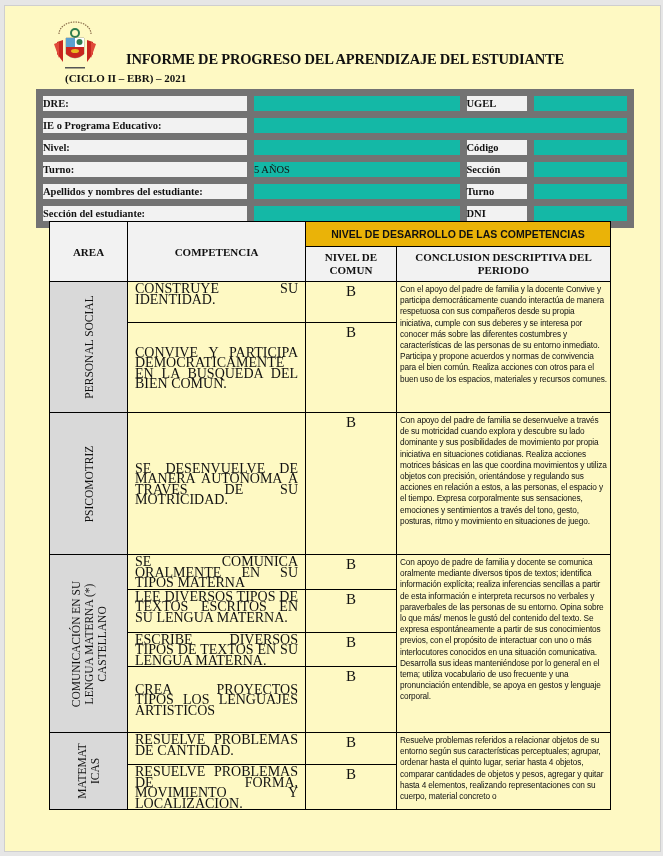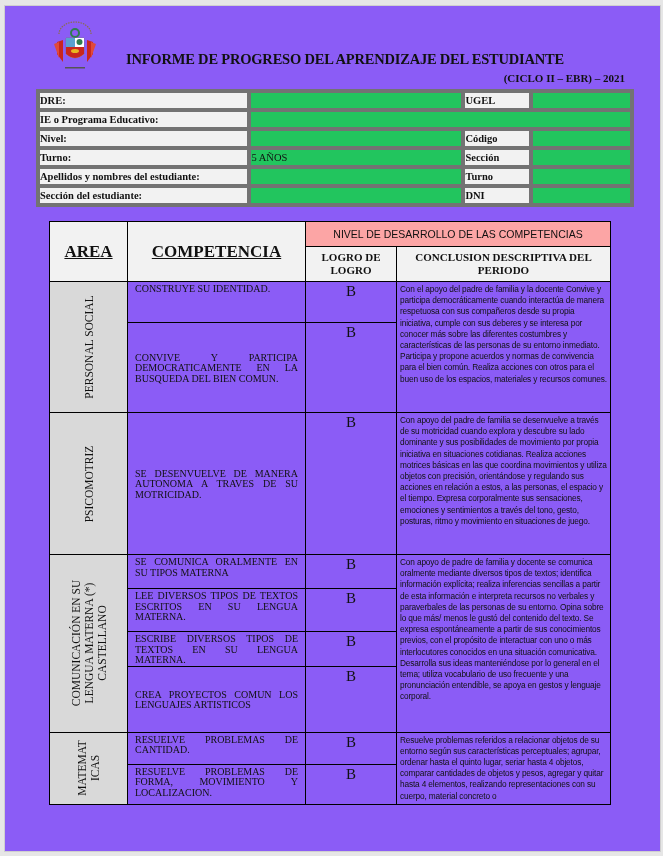--- a/index.html
+++ b/index.html
@@ -7,81 +7,80 @@
     width: 663px; height: 856px;
     background: #e6e6e6;
     position: relative;
     overflow: hidden;
     font-family: "Liberation Serif", serif;
     color: #111;
   }
   .page {
     position: absolute; left: 4px; top: 5px;
     width: 655px; height: 845px;
-    background: #8b5cf6;
+    background: #fef9c3;
     border: 1px solid #cfcfcf;
   }
   .crest {
     position: absolute; left: 46px; top: 14px; width: 48px; height: 52px;
   }
   .title {
     position: absolute; left: 60px; top: 45px; width: 560px;
     text-align: center; font-weight: bold;
     font-size: 14.5px; letter-spacing: -0.2px;
   }
   .subtitle {
     position: absolute; left: 60px; top: 66px; width: 560px;
-    text-align: right; font-weight: bold; font-size: 11px;
+    text-align: left; font-weight: bold; font-size: 11px;
   }
   
   table.info {
     position: absolute; left: 36px; top: 89px;
     width: 598px; border-collapse: collapse;
     font-size: 10.5px;
   }
   table.info td {
-    border: 4px solid #737373; height: 15px; padding: 0 0;
+    border: 7px solid #737373; height: 15px; padding: 0 0;
     font-weight: bold; white-space: nowrap;
   }
   table.info td.lbl { background: #f2f2f2; }
-  table.info td.val { font-weight: normal; background: #22c55e; }
+  table.info td.val { font-weight: normal; background: #14b8a6; }
   
   table.main {
     position: absolute; left: 49px; top: 221px;
     width: 561px; border-collapse: collapse;
     table-layout: fixed;
   }
   table.main td, table.main th {
     border: 1px solid #000; padding: 0; vertical-align: top;
   }
   .hdr-area, .hdr-comp {
-    font-weight: bold; font-size: 17px; text-align: center; vertical-align: middle !important;
+    font-weight: bold; font-size: 11px; text-align: center; vertical-align: middle !important;
     background: #f2f2f2;
-    text-decoration: underline;
   }
   .hdr-nivel-dev {
     font-family: "Liberation Sans", sans-serif; font-size: 10.5px;
     text-align: center; vertical-align: middle !important; height: 24px;
-    background: #fca5a5; font-weight: normal;
+    background: #eab308; font-weight: bold;
   }
   .hdr-sub {
     font-weight: bold; font-size: 11px; text-align: center; vertical-align: middle !important;
     line-height: 13px; height: 34px; background: #f2f2f2;
   }
   td.area {
     background: #d9d9d9; position: relative;
   }
   .area-label {
     position: absolute; left: 50%; top: 50%;
     transform: translate(-50%, -50%) rotate(-90deg);
     white-space: nowrap; text-align: center;
     font-size: 11.5px; line-height: 13px;
   }
   td.comp {
-    font-size: 10px; line-height: 10.5px; padding: 2px 7px 0 7px !important;
+    font-size: 14px; line-height: 10.5px; padding: 2px 7px 0 7px !important;
     text-align: justify; text-align-last: left; margin-left: 24px;
   }
   td.comp.mid { vertical-align: middle !important; }
   td.level {
     font-size: 15px; text-align: center; padding-top: 1px !important;
   }
   td.concl {
     font-family: "Liberation Sans", sans-serif;
     font-size: 8.3px; line-height: 11.2px; padding: 2px 3px 0 3px !important;
     letter-spacing: -0.15px;
@@ -166,21 +165,21 @@
       <col style="width:91px">
       <col style="width:214px">
   </colgroup>
   <tbody>
       <tr>
     <th class="hdr-area" rowspan="2">AREA</th>
     <th class="hdr-comp" rowspan="2">COMPETENCIA</th>
     <th class="hdr-nivel-dev" colspan="2">NIVEL DE DESARROLLO DE LAS COMPETENCIAS</th>
   </tr>
   <tr>
-    <th class="hdr-sub">LOGRO DE LOGRO</th>
+    <th class="hdr-sub">NIVEL DE COMUN</th>
     <th class="hdr-sub">CONCLUSION DESCRIPTIVA DEL PERIODO</th>
   </tr>
 
   <tr style="height:41px">
     <td class="area" rowspan="2">
       <div class="area-label">PERSONAL SOCIAL</div>
     </td>
     <td class="comp">CONSTRUYE SU IDENTIDAD.</td>
     <td class="level">B</td>
     <td class="concl" rowspan="2">Con el apoyo del padre de familia y la docente Convive y participa democráticamente cuando interactúa de manera respetuosa con sus compañeros desde su propia iniciativa, cumple con sus deberes y se interesa por conocer más sobre las diferentes costumbres y características de las personas de su entorno inmediato. Participa y propone acuerdos y normas de convivencia para el bien común. Realiza acciones con otros para el buen uso de los espacios, materiales y recursos comunes.</td>
@@ -213,21 +212,21 @@
   </tr>
   <tr style="height:43px">
     <td class="comp">LEE DIVERSOS TIPOS DE TEXTOS ESCRITOS EN SU LENGUA MATERNA.</td>
     <td class="level">B</td>
   </tr>
   <tr style="height:31px">
     <td class="comp">ESCRIBE DIVERSOS TIPOS DE TEXTOS EN SU LENGUA MATERNA.</td>
     <td class="level">B</td>
   </tr>
   <tr style="height:66px">
-    <td class="comp mid">CREA PROYECTOS COMUN LOS LENGUAJES ARTISTICOS</td>
+    <td class="comp mid">CREA PROYECTOS TIPOS LOS LENGUAJES ARTISTICOS</td>
     <td class="level">B</td>
   </tr>
 
   <tr style="height:32px">
     <td class="area" rowspan="2">
       <div class="area-label">
         <div>MATEMAT</div>
         <div>ICAS</div>
       </div>
     </td>

